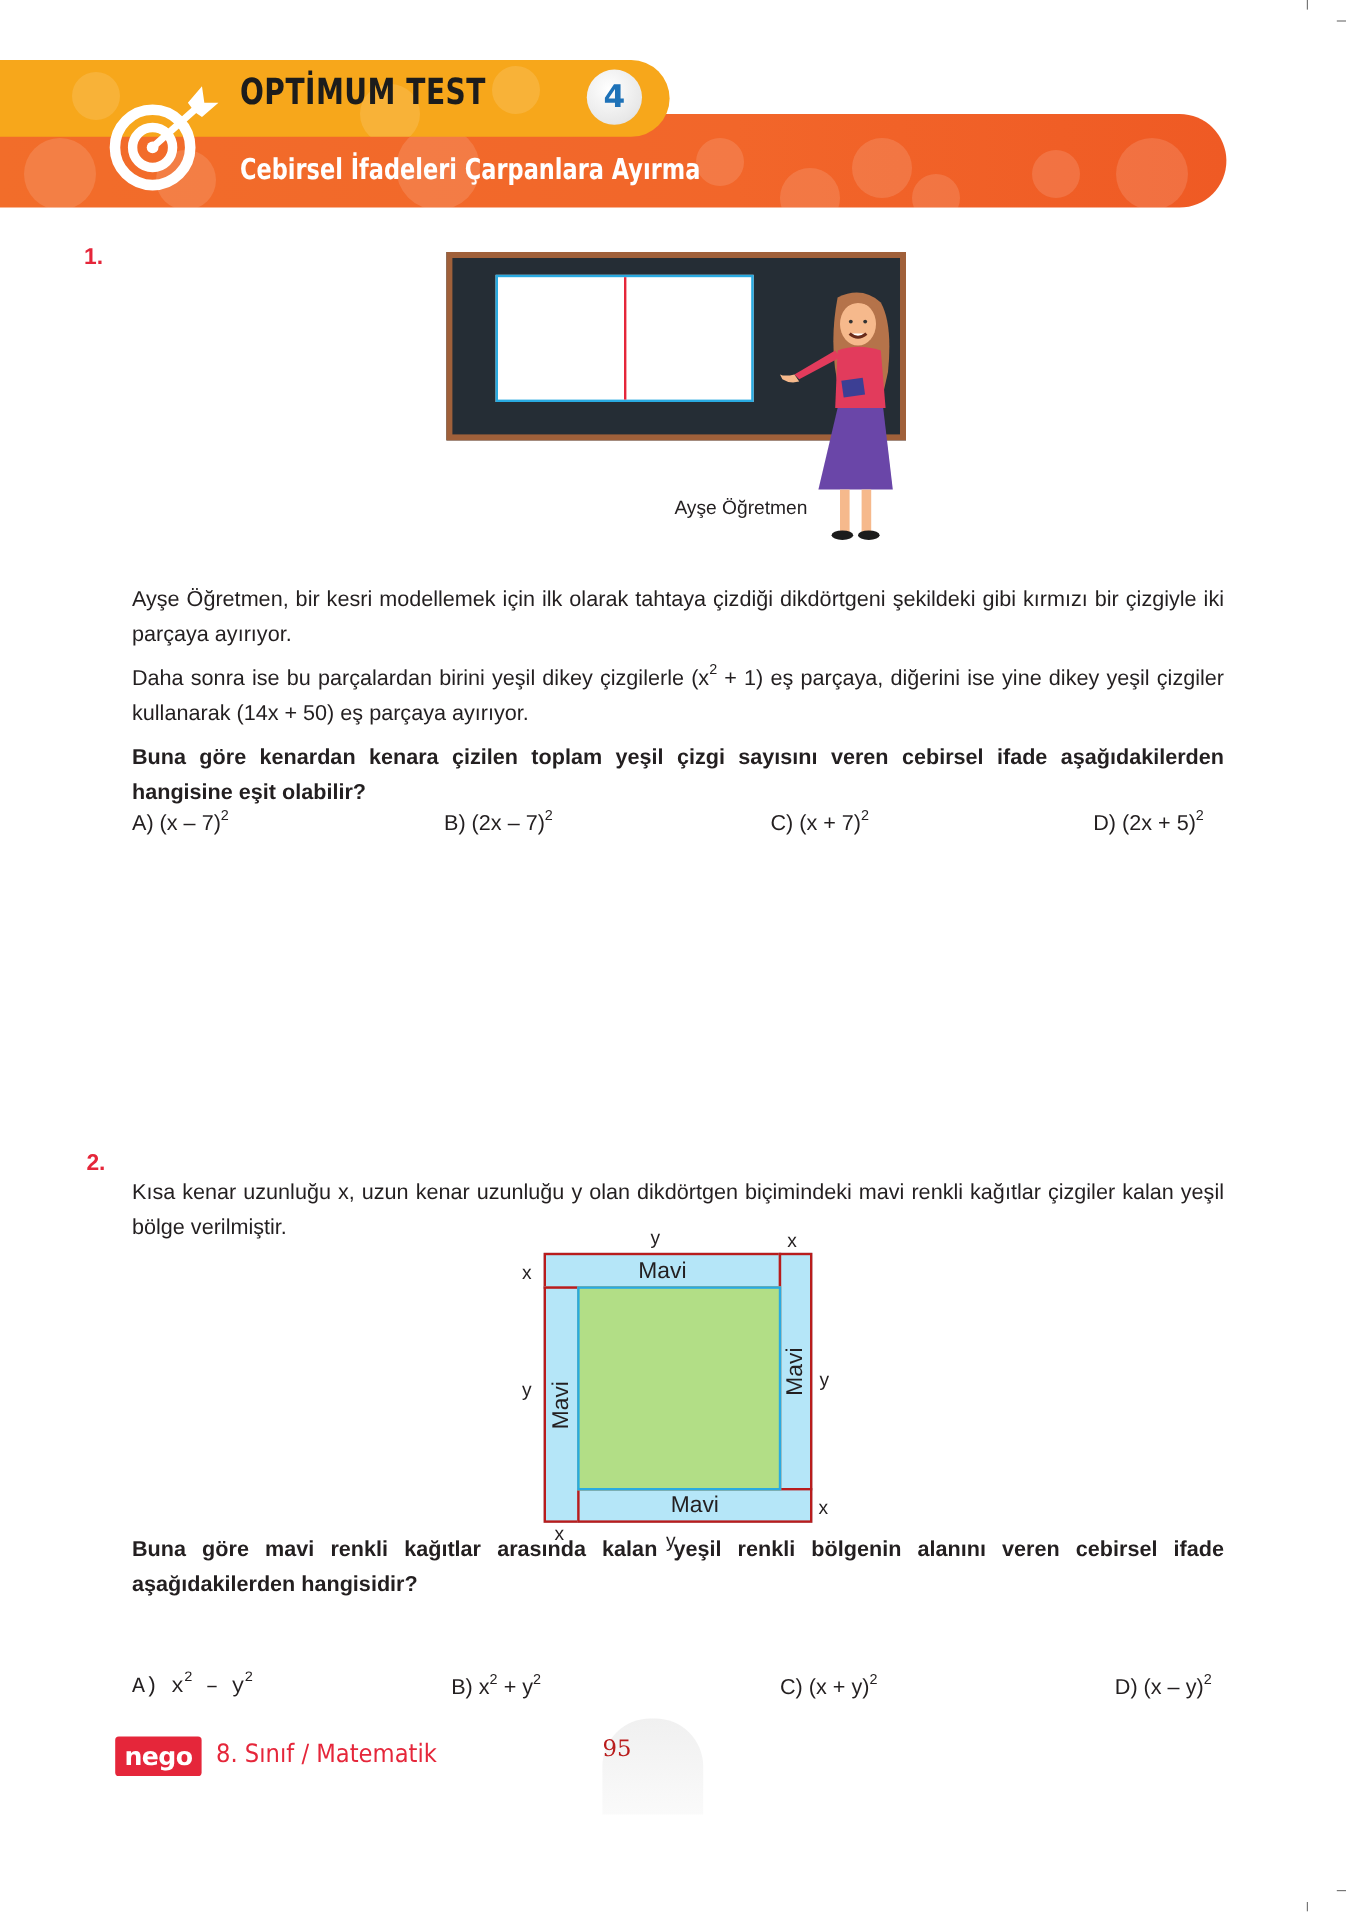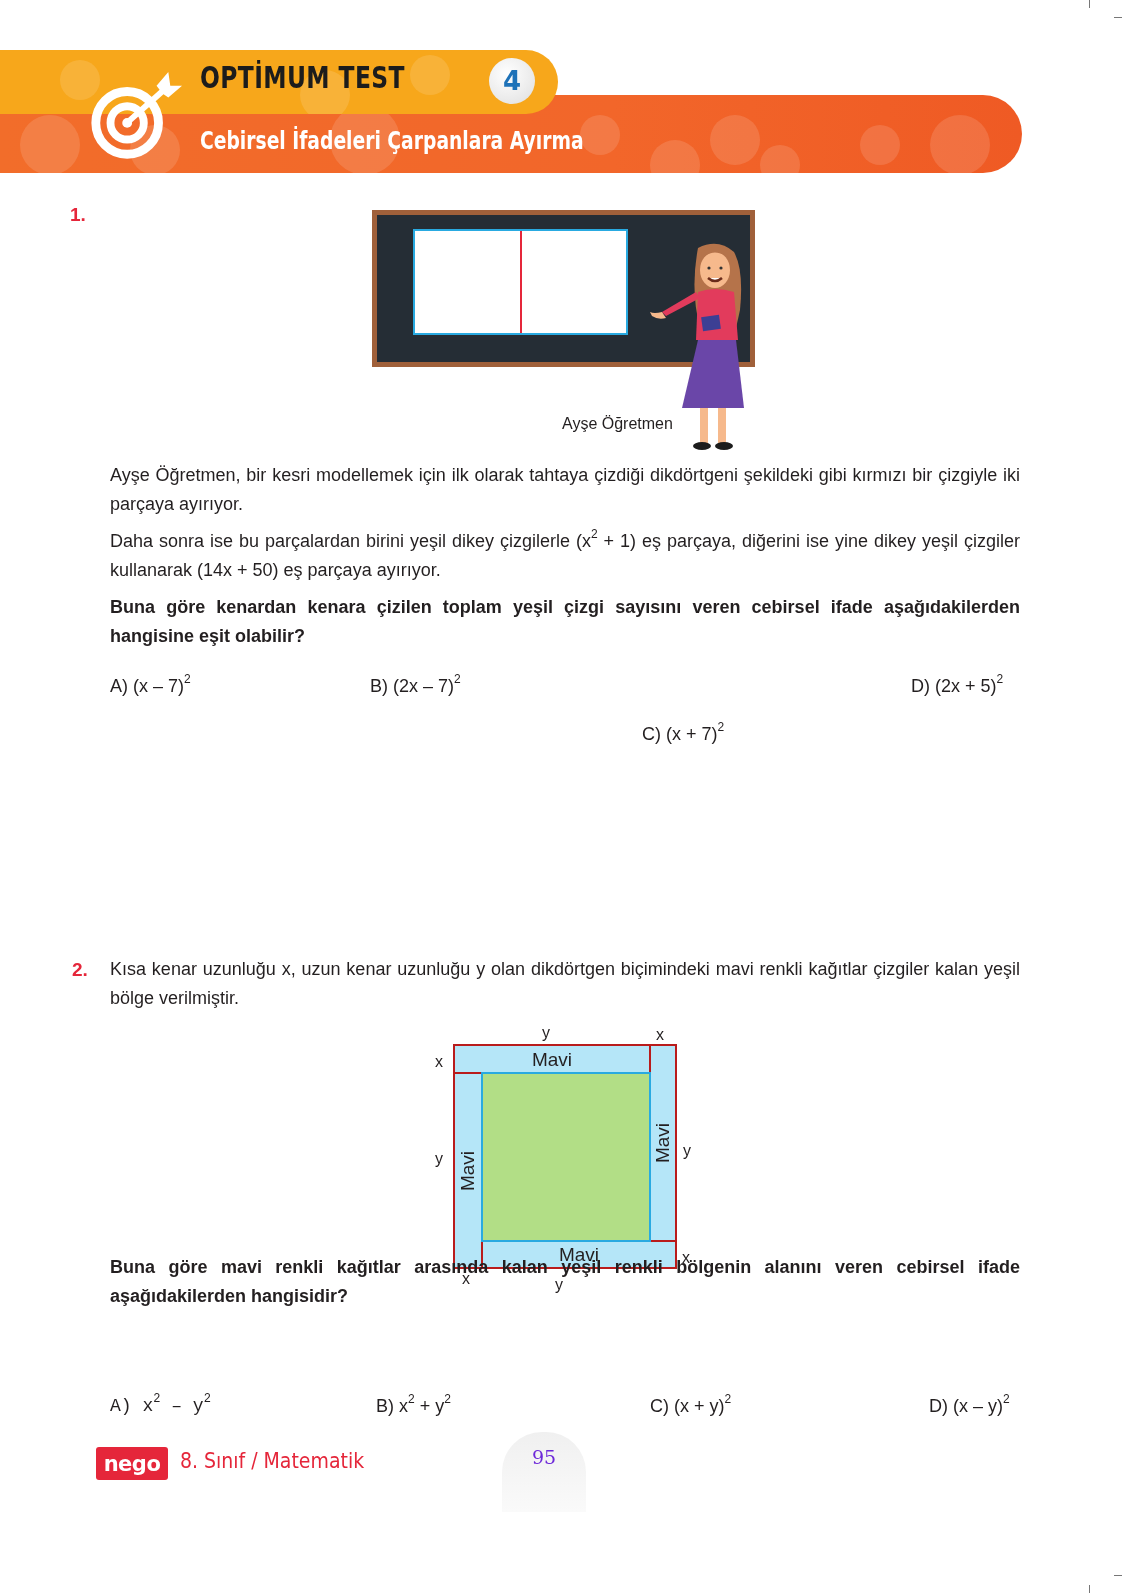--- a/index.html
+++ b/index.html
@@ -46,21 +46,21 @@
     border-radius: 50%; background: radial-gradient(circle at 40% 35%, #ffffff 0%, #e8e8e8 70%, #d6d6d6 100%);
     display: flex; align-items: center; justify-content: center;
     font-family: "DejaVu Sans", sans-serif; font-weight: bold; font-size: 26px; color: #1e72b8;
   }
   .target-icon { position: absolute; left: 86px; top: 68px; width: 98px; height: 98px; z-index: 3; }
 
   
   .qnum { position: absolute; font-weight: bold; font-size: 19px; color: #e5263a; }
 
   
-  .para { position: absolute; left: 110px; width: 910px; font-size: 18px; line-height: 29px; text-align: justify; }
+  .para { position: absolute; left: 110px; width: 910px; font-size: 18px; line-height: 29px; text-align: justify; margin-top: 24px; }
   .bold { font-weight: bold; }
   sup { font-size: 12px; vertical-align: 9px; line-height: 0; }
 
   .opt { position: absolute; font-size: 18px; }
 
   
   .board {
     position: absolute; left: 372px; top: 210px; width: 383px; height: 157px;
     background: #252d35; border: 5px solid #a0603a; box-sizing: border-box;
   }
@@ -85,22 +85,22 @@
     display: flex; align-items: center; justify-content: center;
     font-family: "DejaVu Sans", sans-serif; font-weight: bold; font-size: 21px; color: #fff; letter-spacing: -0.5px;
   }
   .footer-text { position: absolute; left: 180px; top: 1449px; font-family: "DejaVu Sans", sans-serif; font-size: 21px; color: #e5263a;
     transform: scaleX(0.9); transform-origin: left center; }
   .page-tab {
     position: absolute; left: 502px; top: 1432px; width: 84px; height: 80px;
     background: linear-gradient(180deg, #f0f0f0 0%, #fafafa 100%);
     border-radius: 40px 40px 0 0;
   }
-  .page-num { position: absolute; left: 502px; top: 1446px; width: 84px; text-align: center;
-    font-family: "DejaVu Serif", serif; font-size: 19px; color: #6d28d9; }
+  .page-num { position: absolute; left: 502px; top: 1446px; width: 84px; 
+    font-family: "DejaVu Serif", serif; font-size: 19px; color: #b91c1c; }
 </style>
 </head>
 <body>
 
 <div class="crop" style="left:1089px;top:0;width:1px;height:8px;"></div>
 <div class="crop" style="left:1114px;top:17px;width:8px;height:1px;"></div>
 <div class="crop" style="left:1114px;top:1575px;width:8px;height:1px;"></div>
 <div class="crop" style="left:1089px;top:1585px;width:1px;height:8px;"></div>
 
 <div>
@@ -173,21 +173,21 @@
 </div>
 
 <div class="para" style="top:461px;">Ayşe Öğretmen, bir kesri modellemek için ilk olarak tahtaya çizdiği dikdörtgeni şekildeki gibi kırmızı bir çizgiyle iki parçaya ayırıyor.</div>
 
 <div class="para" style="top:527px;"><span>Daha sonra ise bu parçalardan birini yeşil dikey çizgilerle (x</span><sup>2</sup><span> + 1) eş parçaya, diğerini ise yine dikey yeşil çizgiler kullanarak (14x + 50) eş parçaya ayırıyor.</span></div>
 
 <div class="para bold" style="top:593px;">Buna göre kenardan kenara çizilen toplam yeşil çizgi sayısını veren cebirsel ifade aşağıdakilerden hangisine eşit olabilir?</div>
 
 <div class="opt" style="left:110px;top:676px;"><span>A)</span> <span>(x – 7)</span><sup>2</sup></div>
 <div class="opt" style="left:370px;top:676px;"><span>B)</span> <span>(2x – 7)</span><sup>2</sup></div>
-<div class="opt" style="left:642px;top:676px;margin-top:48px;"><span>C)</span> <span>(x + 7)</span><sup>2</sup></div>
+<div class="opt" style="left:642px;top:676px;"><span>C)</span> <span>(x + 7)</span><sup>2</sup></div>
 <div class="opt" style="left:911px;top:676px;"><span>D)</span> <span>(2x + 5)</span><sup>2</sup></div>
 
 <div class="qnum" style="left:72px;top:959px;">2.</div>
 <div class="para" style="top:955px;">Kısa kenar uzunluğu x, uzun kenar uzunluğu y olan dikdörtgen biçimindeki mavi renkli kağıtlar çizgiler kalan  yeşil bölge verilmiştir.</div>
 
 <div>
 
   <div class="mavi-box" style="left:453px;top:1044px;width:198px;height:30px;align-items:flex-start;">
       <span style="margin-top:3px;">Mavi</span>
     </div>

